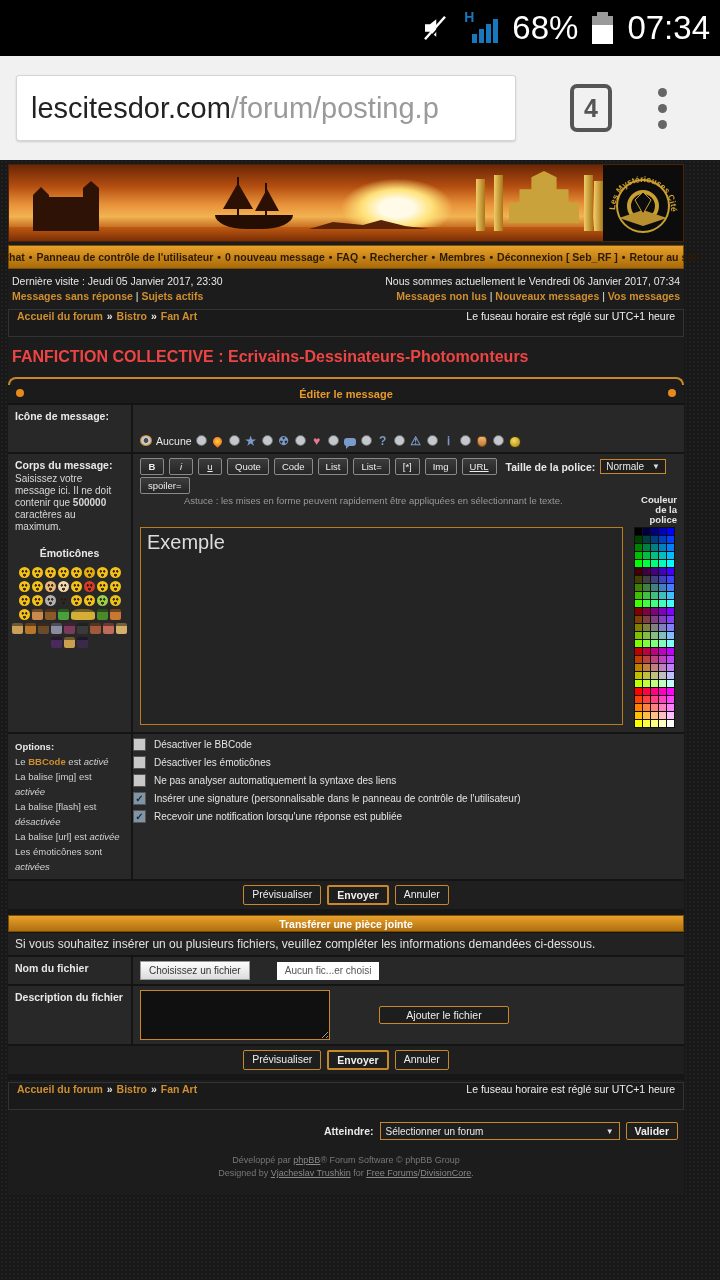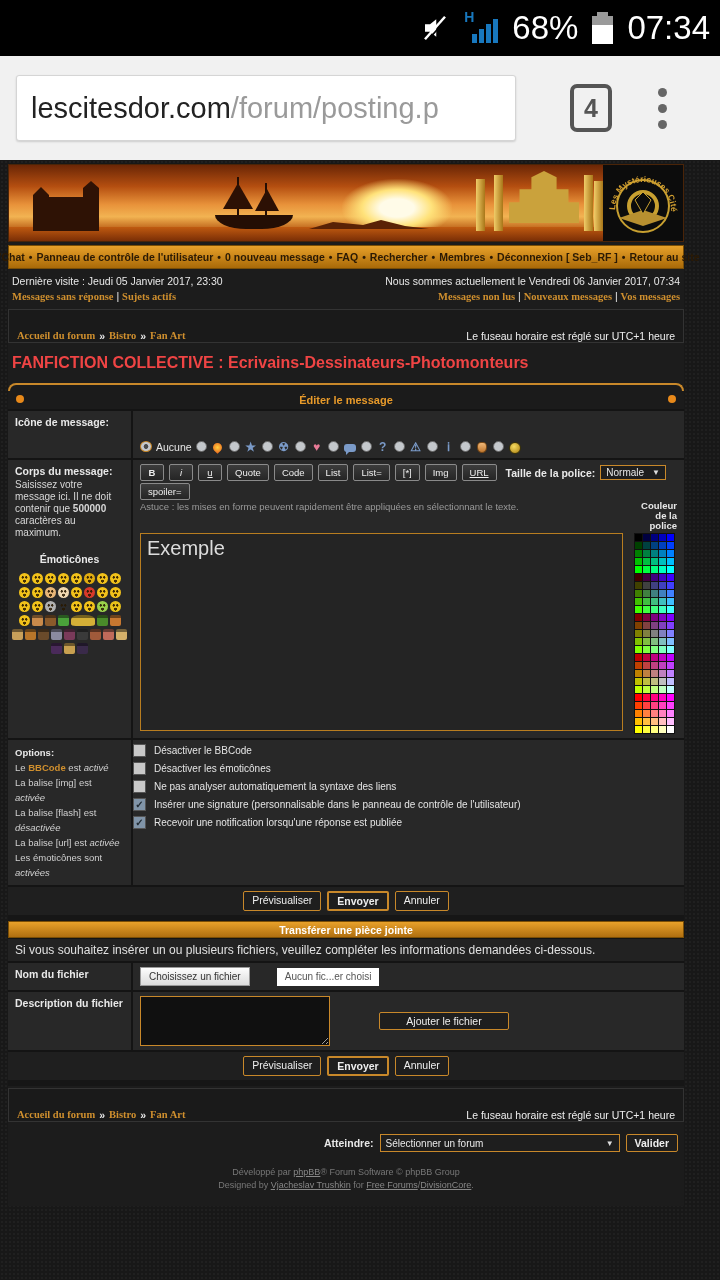--- a/index.html
+++ b/index.html
@@ -69,26 +69,26 @@
   .logo { width:80px; background:#0c0c0c; display:flex; align-items:center; justify-content:center; }
 
   
   .navbar { margin-top:3px; height:24px; background:linear-gradient(#e8a12a,#a96a08);
     border:1px solid #7a4e06; display:flex; align-items:center; justify-content:center;
     color:#2b1a04; font-size:10.5px; font-weight:bold; gap:4px; white-space:nowrap; }
   .navbar .sep { font-weight:bold; }
 
   .sessionbar { padding:5px 4px 3px; }
   .row2 { display:flex; justify-content:space-between; font-size:10.5px; line-height:15px; }
-  .olink { color:#cf8f2e; font-weight:bold;font-family:Liberation Serif, serif; }
+  .olink { color:#cf8f2e; font-weight:bold; }
   .wtext { color:#e8e8e8; }
   .pipe { color:#e8e8e8; }
 
-  .crumbbar { margin:2px 0; height:34px; background:#1a1a1a; border:1px solid #333;
-    display:flex; align-items:flex-end; justify-content:space-between; padding:0 8px; }
+  .crumbbar { margin:2px 0; height:28px; background:#1a1a1a; border:1px solid #333;
+    display:flex; align-items:flex-start; justify-content:space-between; padding:0 8px; }
   .crumbbar .right { color:#eee; font-size:10.5px; }
   .crumb-items { display:flex; gap:4px; font-size:10.5px; font-weight:bold; }
 
   .title { color:#ef4444; font-size:16px; font-weight:bold; padding:9px 4px 11px; }
 
   
   .panel-arc { height:8px; border:2px solid #c8882a; border-bottom:none;
     border-radius:9px 9px 0 0; background:#1b1b1b; }
   .panel-head { position:relative; height:18px; background:#1b1b1b;
     display:flex; align-items:center; justify-content:center; }
@@ -135,21 +135,21 @@
 
   .toolbar { display:flex; align-items:center; gap:5px; flex-wrap:wrap; }
   .tb { background:linear-gradient(#3c3c3c,#252525); border:1px solid #8a8a8a; border-radius:2px;
     color:#eee; font-size:9.5px; padding:2px 7px; min-width:24px; text-align:center; }
   .tb.b { font-weight:bold; } .tb.it { font-style:italic; } .tb.u { text-decoration:underline; }
   .fs-label { color:#e8e8e8; font-weight:bold; font-size:10.5px; margin-left:4px; }
   .sel { background:#1e1e1e; border:1px solid #c8882a; color:#e8e8e8; font-size:10px;
     display:inline-flex; align-items:center; justify-content:space-between; padding:1px 5px; }
   .sel .arr { color:#ddd; font-size:8px; margin-left:8px; }
   .spoiler-row { margin-top:4px; }
-  .tip-row { display:flex; justify-content:space-between; margin-top:4px; }
+  .tip-row { display:flex; justify-content:space-between; margin-top:4px;margin-left:44px; }
   .tip { color:#999; font-size:9.5px; }
   .pal-label { width:46px; color:#e8e8e8; font-size:9.5px; font-weight:bold; text-align:right; line-height:10px; }
   .bodygrid { display:flex; gap:8px; margin-top:2px; }
   .leftcol { flex:1; display:flex; }
   .msg { flex:1; height:198px; background:#242424; border:1px solid #b87d20; color:#dcdcdc;
     font-size:20px; font-family:"Liberation Sans",sans-serif; padding:3px 6px; resize:none; }
   .rightcol { width:46px; display:flex; flex-direction:column; align-items:center; gap:3px; }
   .pal { display:grid; grid-template-columns:repeat(5,7px); grid-auto-rows:7px; gap:1px; background:#101010; padding:1px; }
   .pal span { width:7px; height:7px; display:block; }
 

